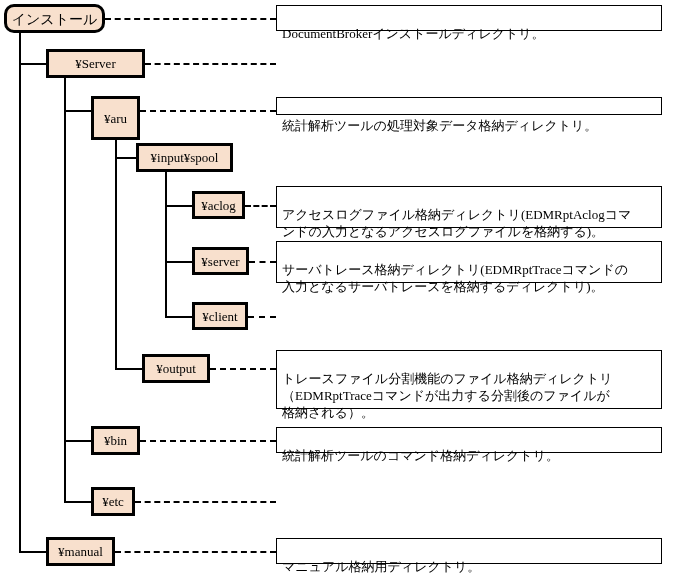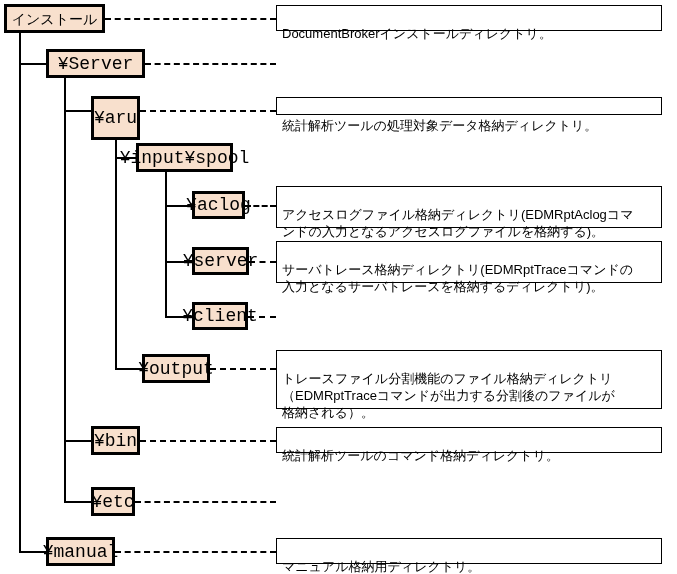--- a/index.html
+++ b/index.html
@@ -19,22 +19,22 @@
     overflow: hidden;
   }
 
   
   .node {
     position: absolute;
     box-sizing: border-box;
     border: 3px solid #000000;
     background: #f8e0cd;
     color: #000000;
-    font-family: Liberation Mono, monospace;
-    font-size: 18px;
+    font-family: Liberation Serif, serif;
+    font-size: 13px;
     line-height: 1;
     display: flex;
     align-items: center;
     justify-content: center;
     white-space: nowrap;
     letter-spacing: 0px;
   }
   .node.jp {
     font-family: "DejaVu Sans", "Liberation Sans", sans-serif;
     font-size: 14px;
@@ -60,21 +60,21 @@
   }
 
   
   .desc {
     position: absolute;
     box-sizing: border-box;
     border-top: 1px solid #000000;
     border-bottom: 1px solid #000000;
     border-left: 1px solid #000000;
     color: #000000;
-    font-family: Liberation Sans, sans-serif;
+    font-family: Liberation Serif, serif;
     font-size: 13px;
     line-height: 17px;
     padding: 2px 0 2px 5px;
     white-space: pre-line;
   }
   .desc::after {
     content: "";
     position: absolute;
     top: -1px;
     right: 0;
@@ -115,21 +115,21 @@
   <div class="leader" style="left:145px; top:63px;  width:131px;"></div>
   <div class="leader" style="left:140px; top:110px; width:136px;"></div>
   <div class="leader" style="left:245px; top:205px; width:31px;"></div>
   <div class="leader" style="left:249px; top:261px; width:27px;"></div>
   <div class="leader" style="left:248px; top:316px; width:28px;"></div>
   <div class="leader" style="left:210px; top:368px; width:66px;"></div>
   <div class="leader" style="left:140px; top:440px; width:136px;"></div>
   <div class="leader" style="left:135px; top:501px; width:141px;"></div>
   <div class="leader" style="left:115px; top:551px; width:161px;"></div>
 
-  <div class="node jp" style="left:4px; top:4px; width:101px; height:29px;">インストール</div>
+  <div class="node jp" style="left:4px; top:4px; width:101px; height:29px;border-radius:10px;">インストール</div>
 
   <div class="node" style="left:46px; top:49px; width:99px; height:29px;">¥Server</div>
 
   <div class="node" style="left:91px; top:96px; width:49px; height:44px;text-align:right;">¥aru</div>
 
   <div class="node" style="left:136px; top:143px; width:97px; height:29px;">¥input¥spool</div>
 
   <div class="node" style="left:192px; top:191px; width:53px; height:28px;">¥aclog</div>
 
   <div class="node" style="left:192px; top:247px; width:57px; height:28px;">¥server</div>

